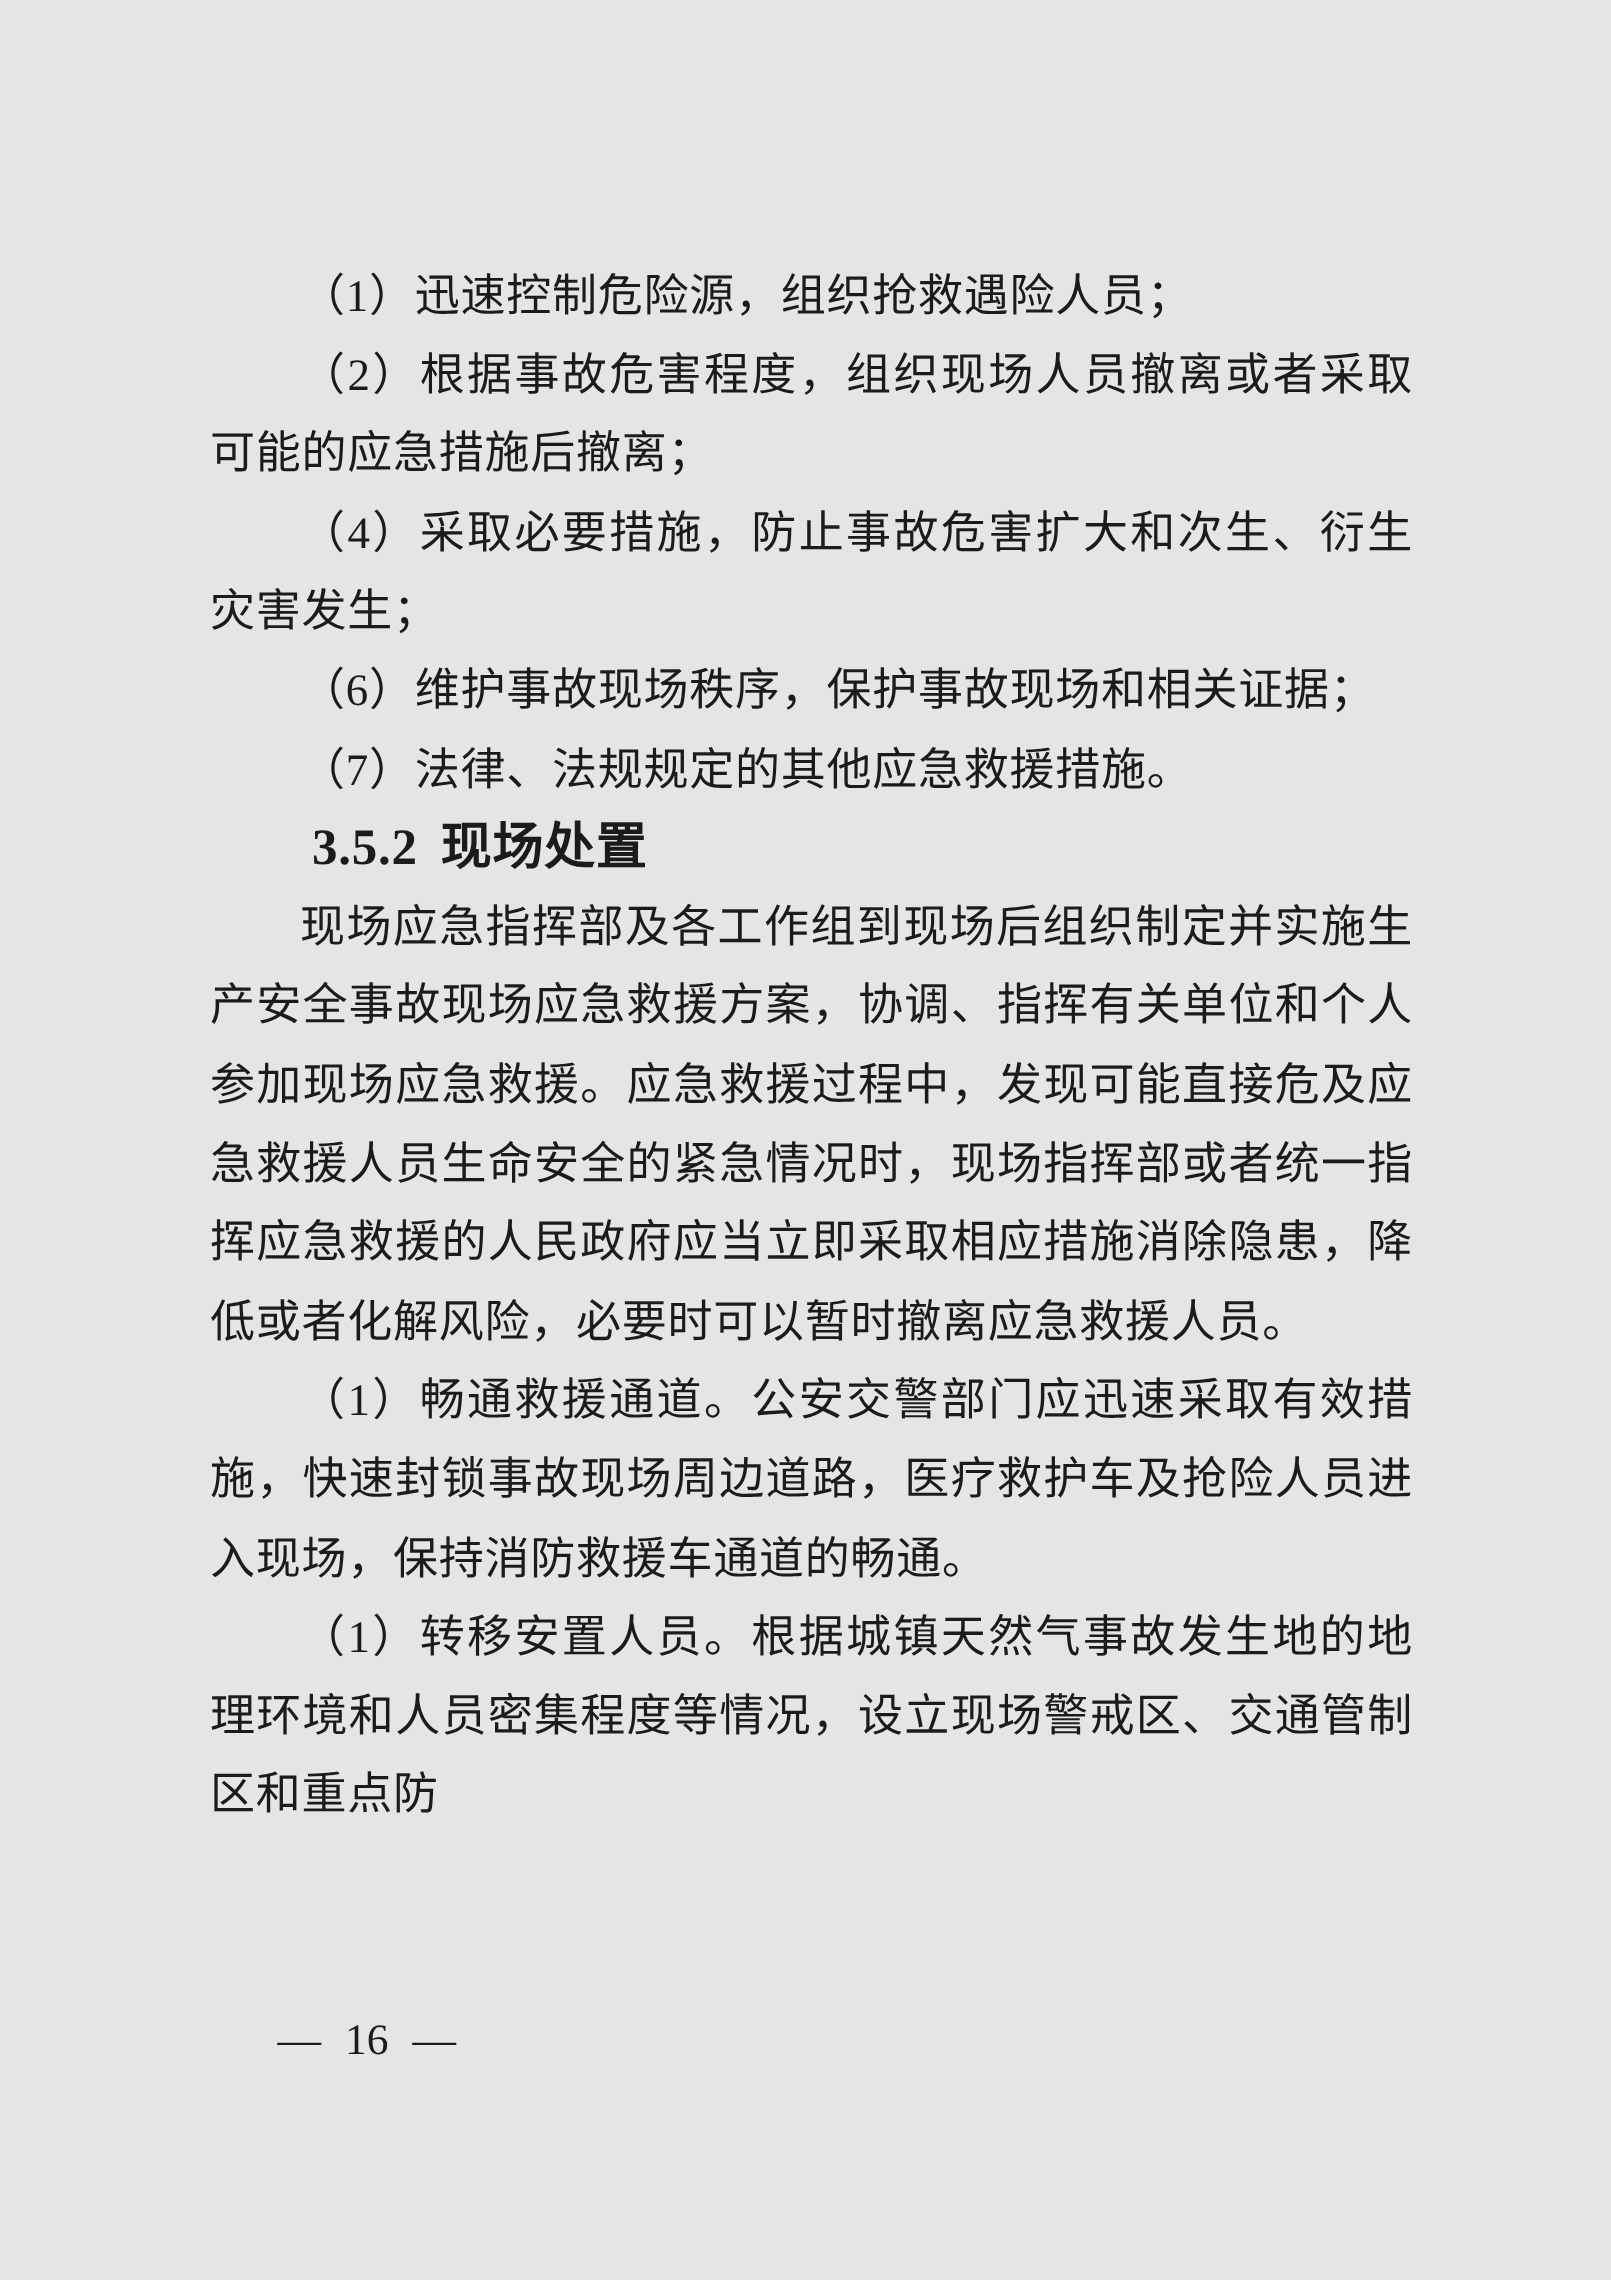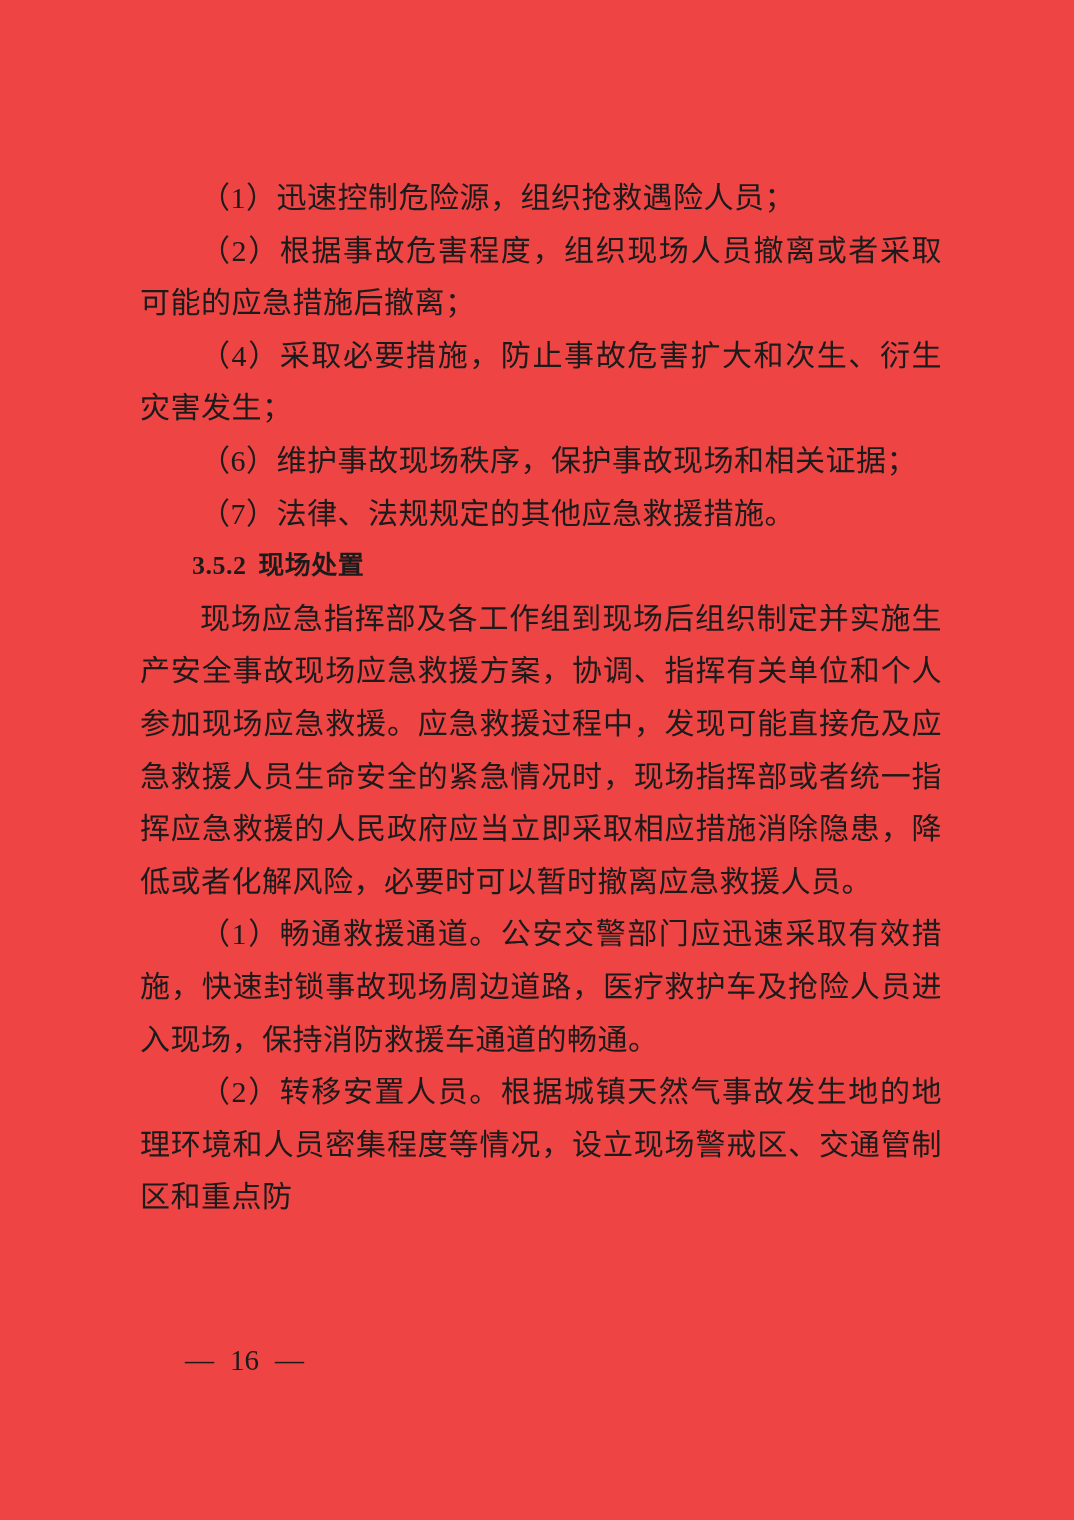--- a/index.html
+++ b/index.html
@@ -4,21 +4,21 @@
 <style>
   html, body {
     margin: 0;
     padding: 0;
     background: #ffffff;
   }
   .page {
     position: relative;
     width: 1074px;
     height: 1520px;
-    background: #ef4444;
+    background: #e5e5e5;
     overflow: hidden;
     font-family: "Liberation Serif", "DejaVu Serif", serif;
     color: #1b1b1b;
   }
   .content {
     position: absolute;
     left: 140px;
     top: 172px;
     width: 802px;
     font-size: 30px;
@@ -28,21 +28,21 @@
   }
   .content p {
     margin: 0;
     padding: 0;
     text-indent: 2em;
   }
   .section-heading {
     margin: 0;
     padding: 0;
     text-indent: 2em;
-    font-size: 26px;
+    font-size: 34px;
     line-height: 52.6px;
   }
   .section-heading .heading-title {
     margin-left: 0.45em;
   }
   .footer {
     position: absolute;
     left: 185px;
     top: 1340px;
     font-size: 29px;
@@ -65,21 +65,21 @@
     <p>（4）采取必要措施，防止事故危害扩大和次生、衍生灾害发生；</p>
     <p>（6）维护事故现场秩序，保护事故现场和相关证据；</p>
     <p>（7）法律、法规规定的其他应急救援措施。</p>
 
     <h3 class="section-heading">
       <span class="heading-number">3.5.2</span><span class="heading-title">现场处置</span>
     </h3>
 
     <p>现场应急指挥部及各工作组到现场后组织制定并实施生产安全事故现场应急救援方案，协调、指挥有关单位和个人参加现场应急救援。应急救援过程中，发现可能直接危及应急救援人员生命安全的紧急情况时，现场指挥部或者统一指挥应急救援的人民政府应当立即采取相应措施消除隐患，降低或者化解风险，必要时可以暂时撤离应急救援人员。</p>
     <p>（1）畅通救援通道。公安交警部门应迅速采取有效措施，快速封锁事故现场周边道路，医疗救护车及抢险人员进入现场，保持消防救援车通道的畅通。</p>
-    <p>（2）转移安置人员。根据城镇天然气事故发生地的地理环境和人员密集程度等情况，设立现场警戒区、交通管制区和重点防</p>
+    <p>（1）转移安置人员。根据城镇天然气事故发生地的地理环境和人员密集程度等情况，设立现场警戒区、交通管制区和重点防</p>
 
   </div>
 
   <div class="footer">
     <span>—</span><span class="page-num">16</span><span>—</span>
   </div>
 
 </div>
 
 </body></html>

